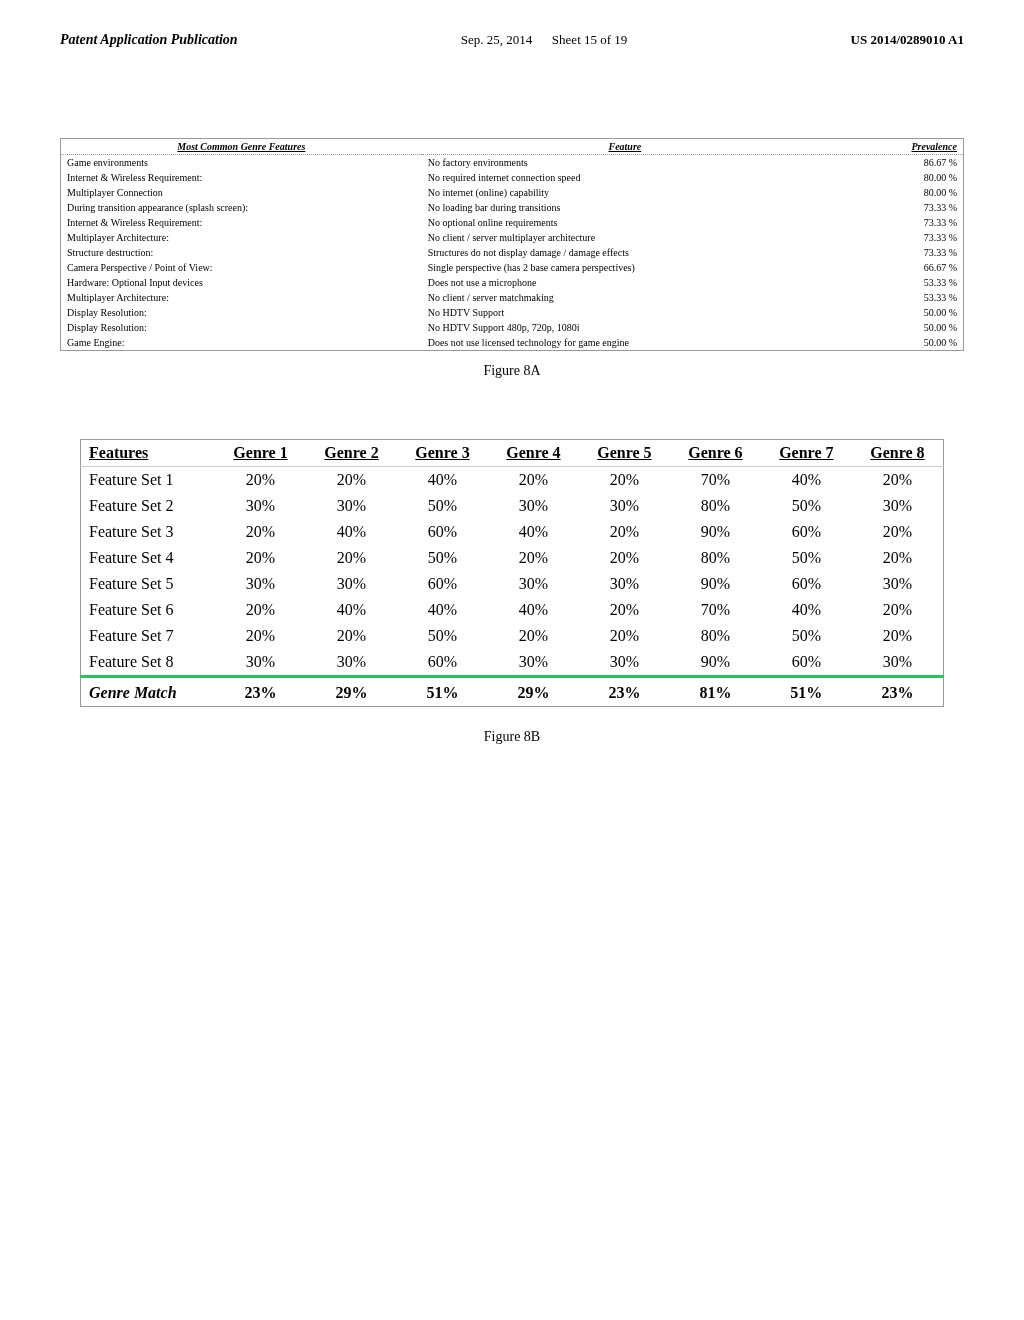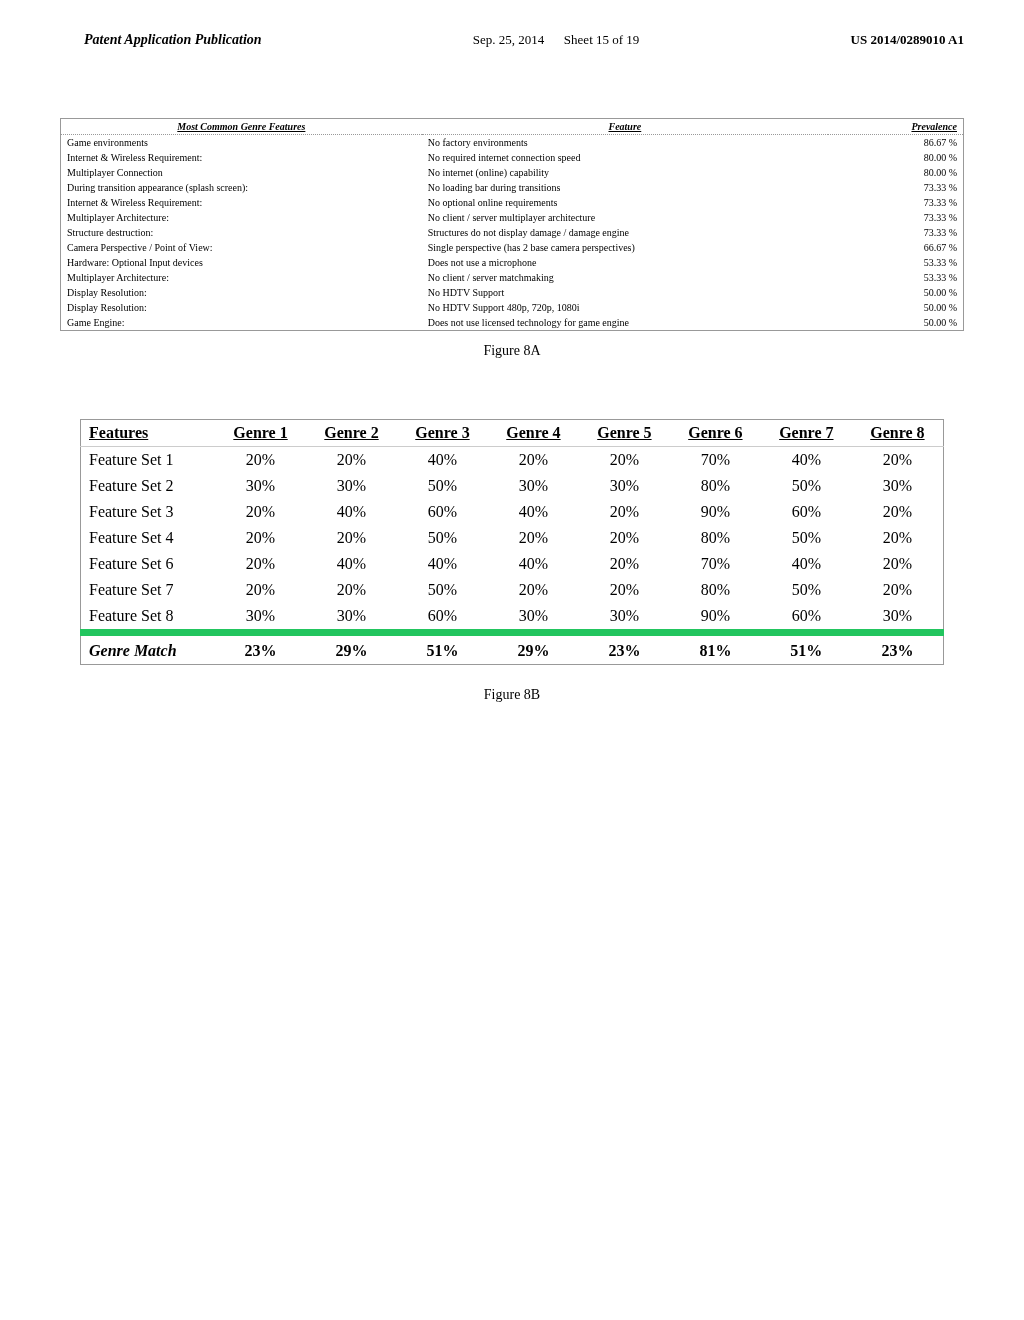--- a/index.html
+++ b/index.html
@@ -10,21 +10,21 @@
       min-height: 1320px;
       position: relative;
       color: #000;
     }
 
     
     .page-header {
       display: flex;
       justify-content: space-between;
       align-items: baseline;
-      padding: 32px 60px 10px 84px;
+      padding: 32px 60px 10px 60px;
       border-bottom: none;
     }
     .header-left {
       font-size: 14px;
       font-weight: bold;
       font-style: italic;
     }
     .header-center {
       font-size: 13px;
       text-align: right;
@@ -48,20 +48,21 @@
       font-size: 14px;
       margin-top: 12px;
       margin-bottom: 20px;
     }
 
     .table-8a {
       width: 100%;
       border-collapse: collapse;
       font-size: 10px;
       border: 1px solid #999;
+      margin-top: 20px;
     }
     .table-8a th, .table-8a td {
       padding: 2px 6px;
       vertical-align: top;
     }
     .table-8a thead tr th {
       border-bottom: 1px dotted #999;
       font-weight: bold;
       font-style: italic;
       text-decoration: underline;
@@ -91,21 +92,21 @@
       border-bottom: 1px solid #ccc;
     }
     .table-8b thead tr th:first-child {
       text-align: left;
     }
     .table-8b tbody tr td:first-child {
       text-align: left;
     }
     .table-8b tbody tr.genre-match td {
       font-weight: bold;
-      border-top: 7px solid #22c55e;
+      border-top: 3px solid #22c55e;
       padding-top: 6px;
     }
     .table-8b tbody tr.genre-match td:first-child {
       font-style: italic;
     }
     .table-8b-wrapper {
       padding: 10px 20px;
     }
 
     .spacer { height: 40px; }
@@ -163,21 +164,21 @@
             <td>No optional online requirements</td>
             <td style="text-align: right;">73.33 %</td>
           </tr>
           <tr>
             <td>Multiplayer Architecture:</td>
             <td>No client / server multiplayer architecture</td>
             <td style="text-align: right;">73.33 %</td>
           </tr>
           <tr>
             <td>Structure destruction:</td>
-            <td>Structures do not display damage / damage engine</td>
+            <td>Structures do not display damage / damage effects</td>
             <td style="text-align: right;">73.33 %</td>
           </tr>
           <tr>
             <td>Camera Perspective / Point of View:</td>
             <td>Single perspective (has 2 base camera perspectives)</td>
             <td style="text-align: right;">66.67 %</td>
           </tr>
           <tr>
             <td>Hardware: Optional Input devices</td>
             <td>Does not use a microphone</td>
@@ -265,20 +266,31 @@
               <td>20%</td>
               <td>20%</td>
               <td>50%</td>
               <td>20%</td>
               <td>20%</td>
               <td>80%</td>
               <td>50%</td>
               <td>20%</td>
             </tr>
             <tr>
+              <td>Feature Set 5</td>
+              <td>30%</td>
+              <td>30%</td>
+              <td>60%</td>
+              <td>30%</td>
+              <td>30%</td>
+              <td>90%</td>
+              <td>60%</td>
+              <td>30%</td>
+            </tr>
+            <tr>
               <td>Feature Set 6</td>
               <td>20%</td>
               <td>40%</td>
               <td>40%</td>
               <td>40%</td>
               <td>20%</td>
               <td>70%</td>
               <td>40%</td>
               <td>20%</td>
             </tr>

